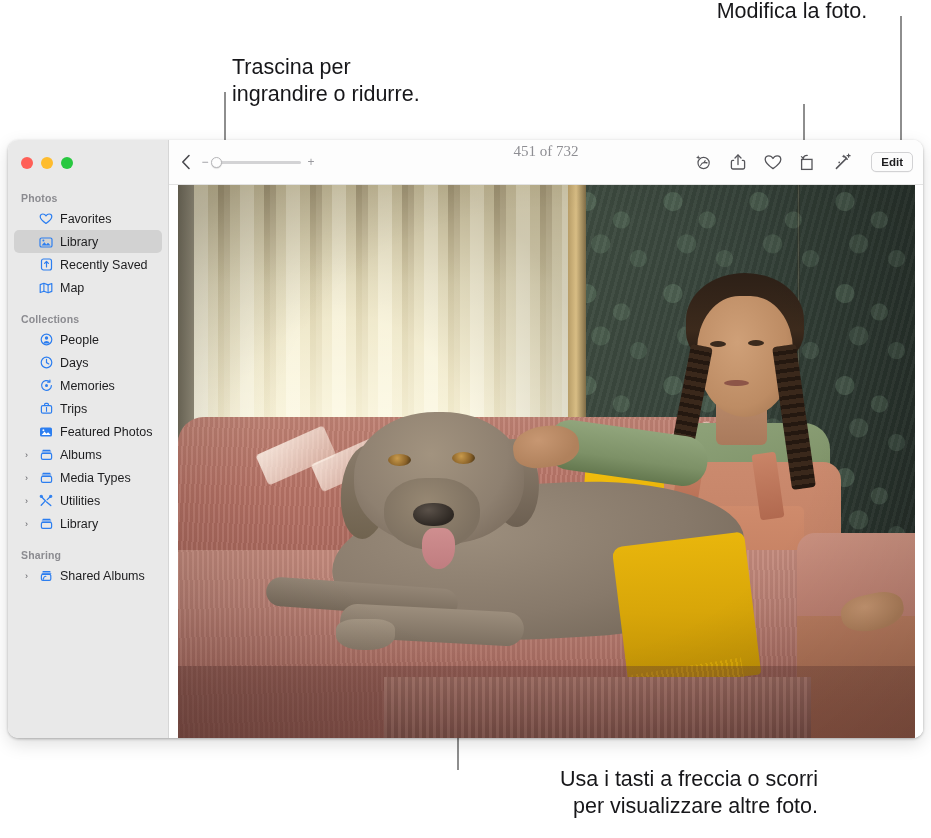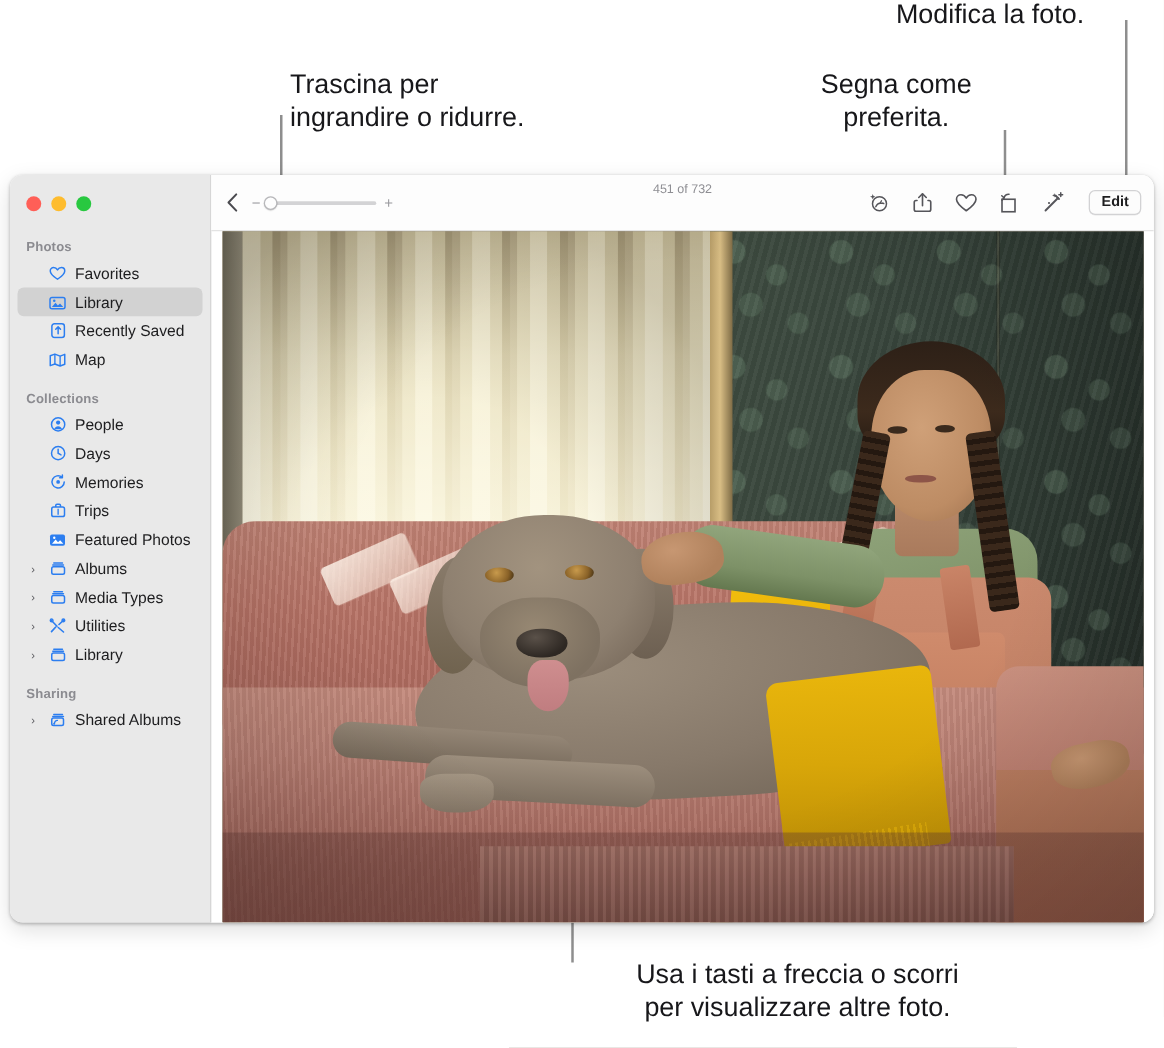--- a/index.html
+++ b/index.html
@@ -16,21 +16,21 @@
     position: absolute;
     font-size: 21.5px;
     line-height: 27px;
     color: #17171a;
     font-family: "Liberation Sans", sans-serif;
     white-space: pre-line;
   }
   #callout-zoom   { left: 232px; top: 54px;  width: 272px; text-align: left; }
   #callout-edit   { left: 686px; top: -2px;  width: 212px; text-align: center; }
   #callout-fav    { left: 622px; top: 54px;  width: 190px; text-align: center; }
-  #callout-browse { left: 448px; top: 766px; width: 380px; text-align: center; }
+  #callout-browse { left: 438px; top: 766px; width: 380px; text-align: right; }
 
   .leader {
     position: absolute;
     width: 2px;
     background: #8e8e8e;
   }
   #leader-zoom   { left: 224px; top: 92px;  height: 72px; }
   #leader-edit   { left: 900px; top: 16px;  height: 132px; }
   #leader-fav    { left: 803px; top: 104px; height: 44px; }
   #leader-browse { left: 457px; top: 672px; height: 98px; }
@@ -133,21 +133,21 @@
     box-shadow: 0 .5px 1px rgba(0,0,0,.2);
   }
 
   .tb-center {
     position: absolute;
     left: 0; right: 0; top: 5px;
     text-align: center;
     pointer-events: none;
   }
   .tb-title { font-size: 11.5px; color: #2a2a2e; line-height: 15px; }
-  .tb-sub   { font-size: 10px;  color: #8e8e93; line-height: 13px; }
+  .tb-sub   { font-size: 15px;  color: #8e8e93; line-height: 13px; font-family: Liberation Serif, serif; }
 
   .tb-right {
     margin-left: auto;
     display: flex; align-items: center; gap: 16px; font-weight: bold;
   }
   .tb-icon { display:flex; align-items:center; justify-content:center; color:#55555a; width:19px; height:19px; }
   .edit-btn {
     font-size: 11.5px;
     color: #1d1d1f;
     border: 1px solid #d2d2d4;
@@ -471,22 +471,20 @@
 
 <div class="stage">
 
   <div class="callout" id="callout-zoom">Trascina per
 ingrandire o ridurre.</div>
   <div class="leader" id="leader-zoom"></div>
 
   <div class="callout" id="callout-edit">Modifica la foto.</div>
   <div class="leader" id="leader-edit"></div>
 
-  <div class="callout" id="callout-fav">Segna come
-preferita.</div>
   <div class="leader" id="leader-fav"></div>
 
   <div class="callout" id="callout-browse">Usa i tasti a freccia o scorri
 per visualizzare altre foto.</div>
   <div class="leader" id="leader-browse"></div>
 
   <div class="window">
 
     <div class="sidebar">
       <div class="traffic">

